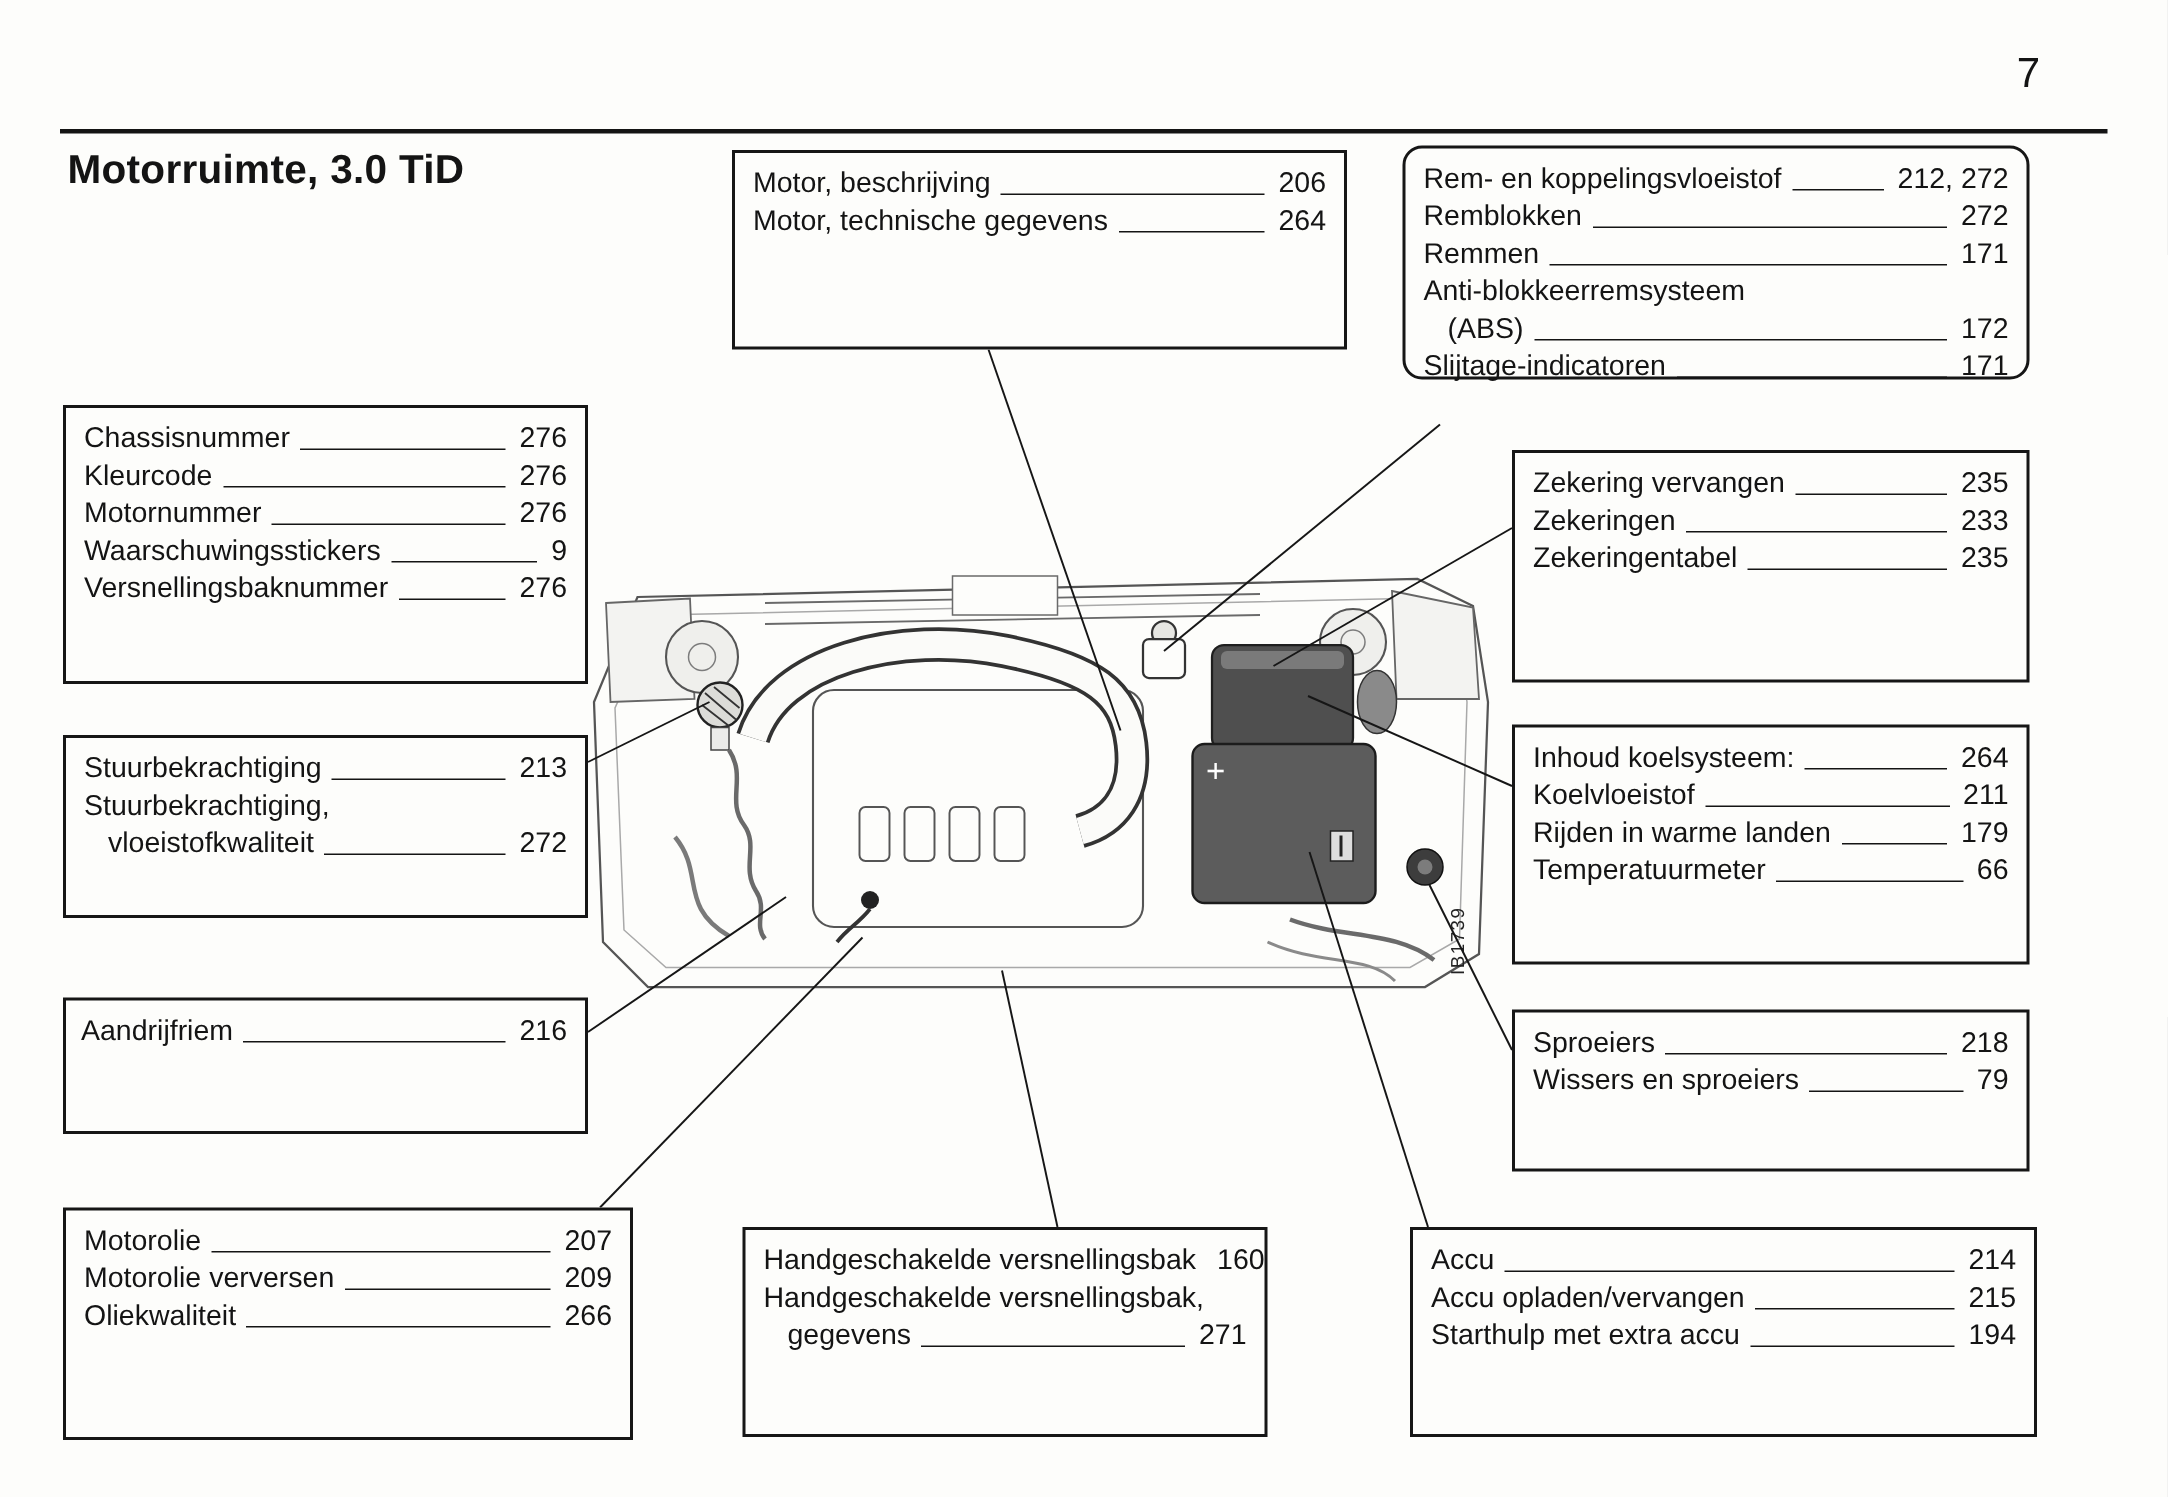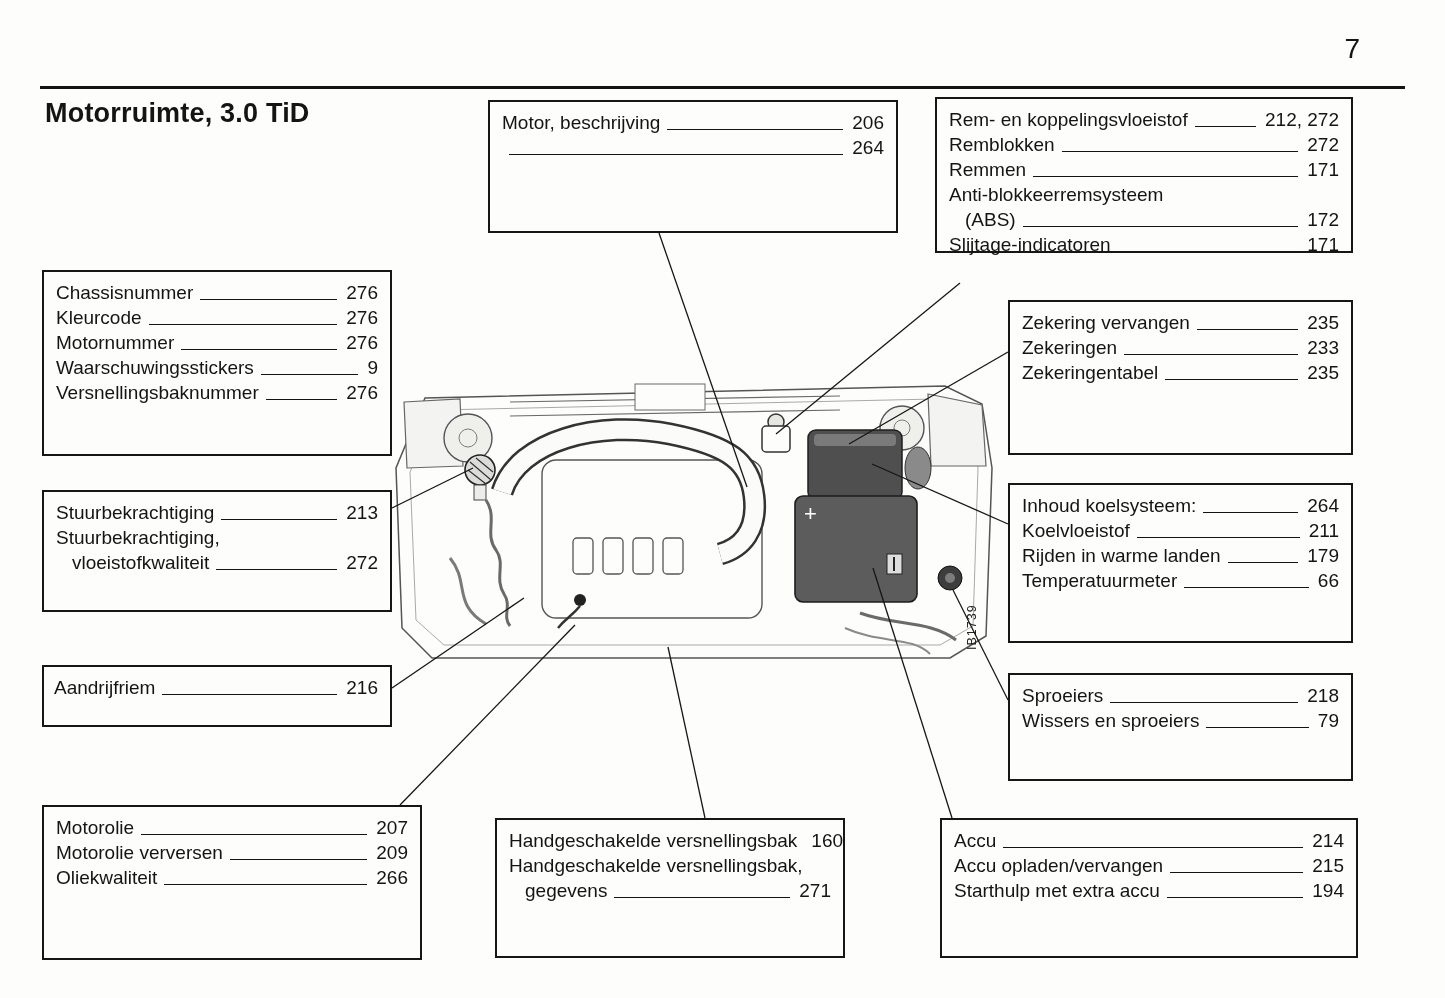--- a/index.html
+++ b/index.html
@@ -30,26 +30,26 @@
   .row.indent { padding-left:16px; }
   .lab { flex:0 0 auto; }
   .leader {
     flex:1 1 auto; min-width:10px;
     border-bottom:1.6px solid #141414;
     align-self:flex-end; margin:0 9px 5px 7px;
   }
   .gap { flex:1 1 auto; min-width:14px; }
   .pg { flex:0 0 auto; text-align:right; }
   .b0  { left:488px;  top:100px; width:410px; height:133px; }
-  .b1  { left:935px;  top:97px;  width:418px; height:156px; }
+  .b1  { left:935px;  top:97px;  width:418px; height:156px;border-radius:13px; }
   .b2  { left:42px;   top:270px; width:350px; height:186px; }
   .b3  { left:1008px; top:300px; width:345px; height:155px; }
   .b4  { left:42px;   top:490px; width:350px; height:122px; }
   .b5  { left:1008px; top:483px; width:345px; height:160px; }
-  .b6  { left:42px;   top:665px; width:350px; height:62px;padding-left:10px;  }
+  .b6  { left:42px;   top:665px; width:350px; height:91px;padding-left:10px;  }
   .b7  { left:1008px; top:673px; width:345px; height:108px; }
   .b8  { left:42px;   top:805px; width:380px; height:155px; }
   .b9  { left:495px;  top:818px; width:350px; height:140px; }
   .b10 { left:940px;  top:818px; width:418px; height:140px; }
   .engine-svg { position:absolute; left:390px; top:368px; }
   .lines-svg  { position:absolute; left:0; top:0; pointer-events:none; }
 </style>
 </head>
 <body>
 
@@ -134,21 +134,21 @@
       <line x1="392" y1="688" x2="524" y2="598"></line>
       <line x1="400" y1="805" x2="575" y2="625"></line>
       <line x1="705" y1="818" x2="668" y2="647"></line>
       <line x1="952" y1="818" x2="873" y2="568"></line>
       <line x1="1008" y1="700" x2="953" y2="590"></line>
     </g>
   </svg>
 
   <div class="callout b0">
       <div class="row"><span class="lab">Motor, beschrijving</span><span class="leader"></span><span class="pg">206</span></div>
-      <div class="row"><span class="leader"></span><span class="pg">264</span></div>
+      <div class="row"><span class="lab">Motor, technische gegevens</span><span class="leader"></span><span class="pg">264</span></div>
     </div>
   <div class="callout b1">
       <div class="row"><span class="lab">Rem- en koppelingsvloeistof</span><span class="leader"></span><span class="pg">212, 272</span></div>
       <div class="row"><span class="lab">Remblokken</span><span class="leader"></span><span class="pg">272</span></div>
       <div class="row"><span class="lab">Remmen</span><span class="leader"></span><span class="pg">171</span></div>
       <div class="row"><span class="lab">Anti-blokkeerremsysteem</span></div>
       <div class="row indent"><span class="lab">(ABS)</span><span class="leader"></span><span class="pg">172</span></div>
       <div class="row"><span class="lab">Slijtage-indicatoren</span><span class="leader"></span><span class="pg">171</span></div>
     </div>
   <div class="callout b2">

